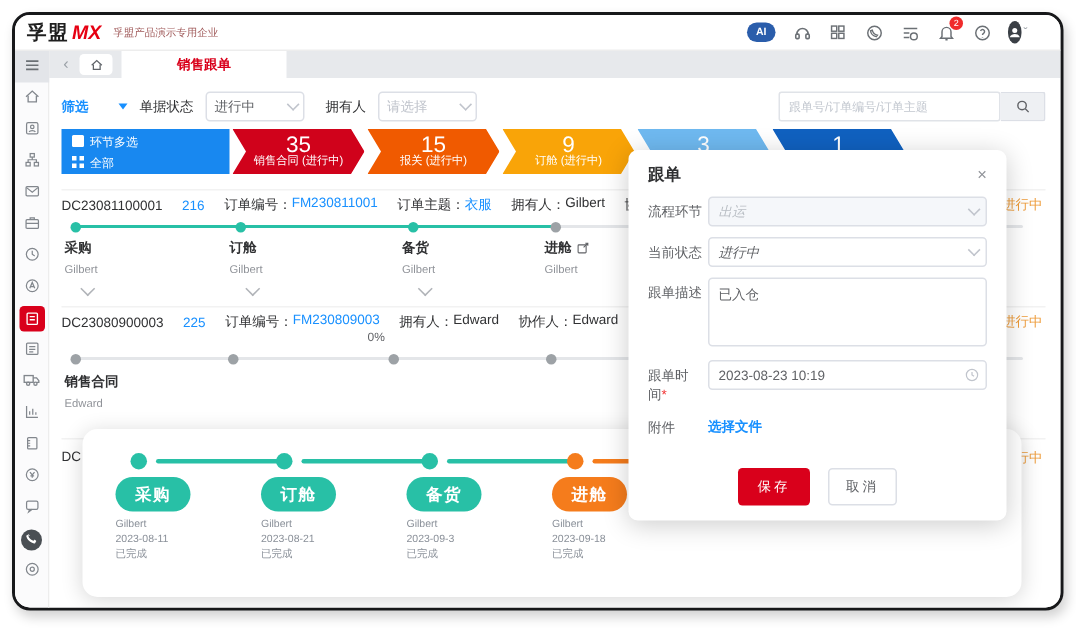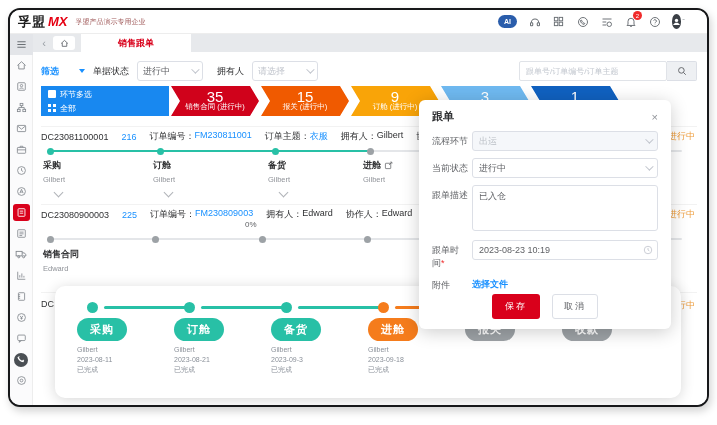--- a/index.html
+++ b/index.html
@@ -47,21 +47,21 @@
 .sel .ph { color:#c0c4cc; }
 .sel-chev { width:6px; height:6px; border-right:1px solid #c0c4cc; border-bottom:1px solid #c0c4cc; transform:rotate(45deg) translateY(-2px); }
 .search-wrap { margin-left:auto; display:flex; align-items:center; }
 .search-input { width:148px; height:20px; border:1px solid #e0e3e8; border-radius:2px; font-size:8px; padding:0 6px; color:#303133;
   font-family:"Liberation Sans","DejaVu Sans",sans-serif; }
 .search-input::placeholder { color:#c2c7cf; }
 .search-btn { width:30px; height:20px; background:#eef0f3; border:1px solid #dcdfe6; border-left:none; border-radius:0 2px 2px 0;
   display:flex; align-items:center; justify-content:center; cursor:pointer; color:#606266; }
 
 .band { height:30px; display:flex; margin-top:2px; }
-.seg0 { width:128px; background:#1888f0; color:#fff; font-size:8px; display:flex; flex-direction:column; justify-content:center; gap:3px; padding-left:7px; cursor:pointer; }
+.seg0 { width:112px; background:#1888f0; color:#fff; font-size:8px; display:flex; flex-direction:column; justify-content:center; gap:3px; padding-left:7px; cursor:pointer; }
 .seg0 .line { display:flex; align-items:center; gap:4px; }
 .cbx { width:8px; height:8px; background:#fff; border-radius:1px; display:inline-block; }
 .grid-ic { width:8px; height:8px; display:inline-block;
   background:linear-gradient(#fff,#fff) 0 0/3px 3px no-repeat, linear-gradient(#fff,#fff) 5px 0/3px 3px no-repeat,
   linear-gradient(#fff,#fff) 0 5px/3px 3px no-repeat, linear-gradient(#fff,#fff) 5px 5px/3px 3px no-repeat; }
 .seg { width:88px; margin-left:2px; color:#fff; text-align:center; display:flex; flex-direction:column; justify-content:center; cursor:pointer;
   clip-path:polygon(9px 50%, 0 0, calc(100% - 9px) 0, 100% 50%, calc(100% - 9px) 100%, 0 100%); }
 .seg .cnt { font-size:15px; line-height:11px; }
 .seg .lbl { font-size:7.5px; line-height:9px; }
 
@@ -95,29 +95,29 @@
 .m-close { margin-left:auto; color:#909399; font-size:11px; cursor:pointer; line-height:10px; }
 .m-row { display:flex; margin-top:7px; font-size:9px; }
 .m-lbl { width:40px; color:#606266; padding-top:4px; flex-shrink:0; }
 .m-lbl.narrow { width:40px; }
 .m-lbl .wrapbox { display:inline-block; width:30px; }
 .req { color:#f02b2b; }
 .m-ctl { flex:1; }
 .m-select { height:20px; border:1px solid #dcdfe6; border-radius:3px; display:flex; align-items:center; justify-content:space-between; padding:0 6px; cursor:pointer; background:#fff; }
 .m-select.disabled { background:#f5f7fa; cursor:not-allowed; }
 .m-select.disabled .val { color:#b9bec4; }
-.m-select .val { color:#606266; }
+.m-select .val { color:#606266;font-style:italic; }
 .m-textarea { width:100%; height:46px; border:1px solid #dcdfe6; border-radius:3px; font-size:9px; color:#606266; padding:4px 6px;
   resize:none; font-family:"Liberation Sans","DejaVu Sans",sans-serif; }
 .m-input-wrap { position:relative; }
 .m-input { width:100%; height:20px; border:1px solid #dcdfe6; border-radius:3px; font-size:9px; color:#606266; padding:0 18px 0 6px;
   font-family:"Liberation Sans","DejaVu Sans",sans-serif; }
 .clock { position:absolute; right:5px; top:5px; color:#c0c4cc; }
 .m-link { color:#1890ff; font-weight:bold; cursor:pointer; padding-top:3px; display:inline-block; }
-.m-foot { display:flex; justify-content:center; gap:12px; margin-top:2px; }
+.m-foot { display:flex; justify-content:center; gap:12px; margin-top:20px; }
 .btn-save { background:#d9001b; color:#fff; border:none; border-radius:3px; font-size:9px; padding:5px 13px; cursor:pointer; letter-spacing:2px; }
 .btn-cancel { background:#fff; color:#606266; border:1px solid #dcdfe6; border-radius:3px; font-size:9px; padding:5px 11px; cursor:pointer; letter-spacing:2px; }
 
 .overlay { position:absolute; left:22px; top:234px; width:626px; height:112px; background:#fff; border-radius:10px; z-index:20;
   box-shadow:0 2px 14px rgba(0,0,0,.16); padding:16px 22px 0; display:flex; }
 .ov-stage { flex:1; position:relative; padding-top:16px; }
 .ov-dot { position:absolute; top:0; left:10px; width:11px; height:11px; border-radius:50%; z-index:2; }
 .ov-line { position:absolute; top:4px; left:27px; right:-14px; height:3px; border-radius:2px; z-index:1; }
 .ov-stage:last-child .ov-line { right:24px; }
 .l-teal { background:#28c0a6; } .l-orange { background:#f57c1c; } .l-gray { background:#ededed; }

